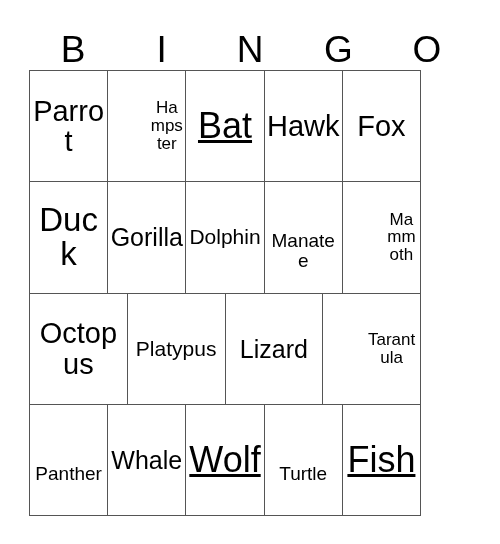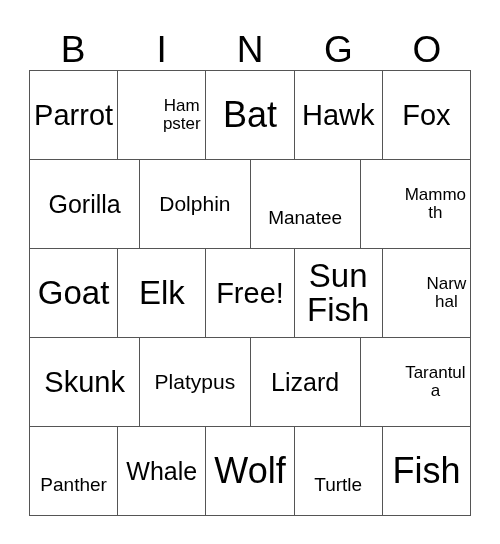--- a/index.html
+++ b/index.html
@@ -42,21 +42,21 @@
     letter-spacing: 0px;
     color: #000000;
     user-select: none;
   }
 
   
   #grid {
     position: absolute;
     left: 29px;
     top: 70px;
-    width: 442px;
+    width: 392px;
     height: 446px;
     box-sizing: border-box;
     border-top: 1px solid #555555;
     border-left: 1px solid #555555;
     display: flex;
     flex-direction: column;
   }
   .grid-row {
     flex: 1 1 0;
     display: flex;
@@ -80,21 +80,21 @@
     display: block;
     width: 100%;
     line-height: 1.05;
     color: #000000;
     white-space: normal;
     word-break: break-word;
     user-select: none;
   }
 
   
-  .fs-xxl .cell-text { font-size: 36px; }
+  .fs-xxl .cell-text { font-size: 36px; text-decoration: underline; }
   .fs-xl  .cell-text { font-size: 33px; }
   .fs-lg  .cell-text { font-size: 29px; }
   .fs-md  .cell-text { font-size: 25px; }
   .fs-sm  .cell-text { font-size: 21px; }
   .fs-xs  .cell-text { font-size: 19px; margin-top: 28px; }
   .fs-xxs .cell-text { font-size: 17px; margin-left: 40px; }
 
   .two-line .cell-text { line-height: 1.02; }
 </style>
 </head>
@@ -124,55 +124,41 @@
         </div>
       <div class="cell fs-lg">
           <span class="cell-text">Hawk</span>
         </div>
       <div class="cell fs-lg">
           <span class="cell-text">Fox</span>
         </div>
     </div>
 
     <div class="grid-row">
+      <div class="cell fs-xl">
+          <span class="cell-text">Duck</span>
+        </div>
       <div class="cell fs-md">
           <span class="cell-text">Gorilla</span>
         </div>
       <div class="cell fs-sm">
           <span class="cell-text">Dolphin</span>
         </div>
       <div class="cell fs-xs">
           <span class="cell-text">Manatee</span>
         </div>
       <div class="cell fs-xxs">
           <span class="cell-text">Mammoth</span>
         </div>
     </div>
 
-    <div class="grid-row">
-      <div class="cell fs-xl">
-          <span class="cell-text">Goat</span>
-        </div>
-      <div class="cell fs-xl">
-          <span class="cell-text">Elk</span>
-        </div>
-      <div class="cell fs-lg">
-          <span class="cell-text">Free!</span>
-        </div>
-      <div class="cell fs-xl two-line">
-          <span class="cell-text">Sun Fish</span>
-        </div>
-      <div class="cell fs-xxs">
-          <span class="cell-text">Narwhal</span>
-        </div>
-    </div>
 
     <div class="grid-row">
       <div class="cell fs-lg">
-          <span class="cell-text">Skunk</span>
+          <span class="cell-text">Octopus</span>
         </div>
       <div class="cell fs-sm">
           <span class="cell-text">Platypus</span>
         </div>
       <div class="cell fs-md">
           <span class="cell-text">Lizard</span>
         </div>
       <div class="cell fs-xxs">
           <span class="cell-text">Tarantula</span>
         </div>

